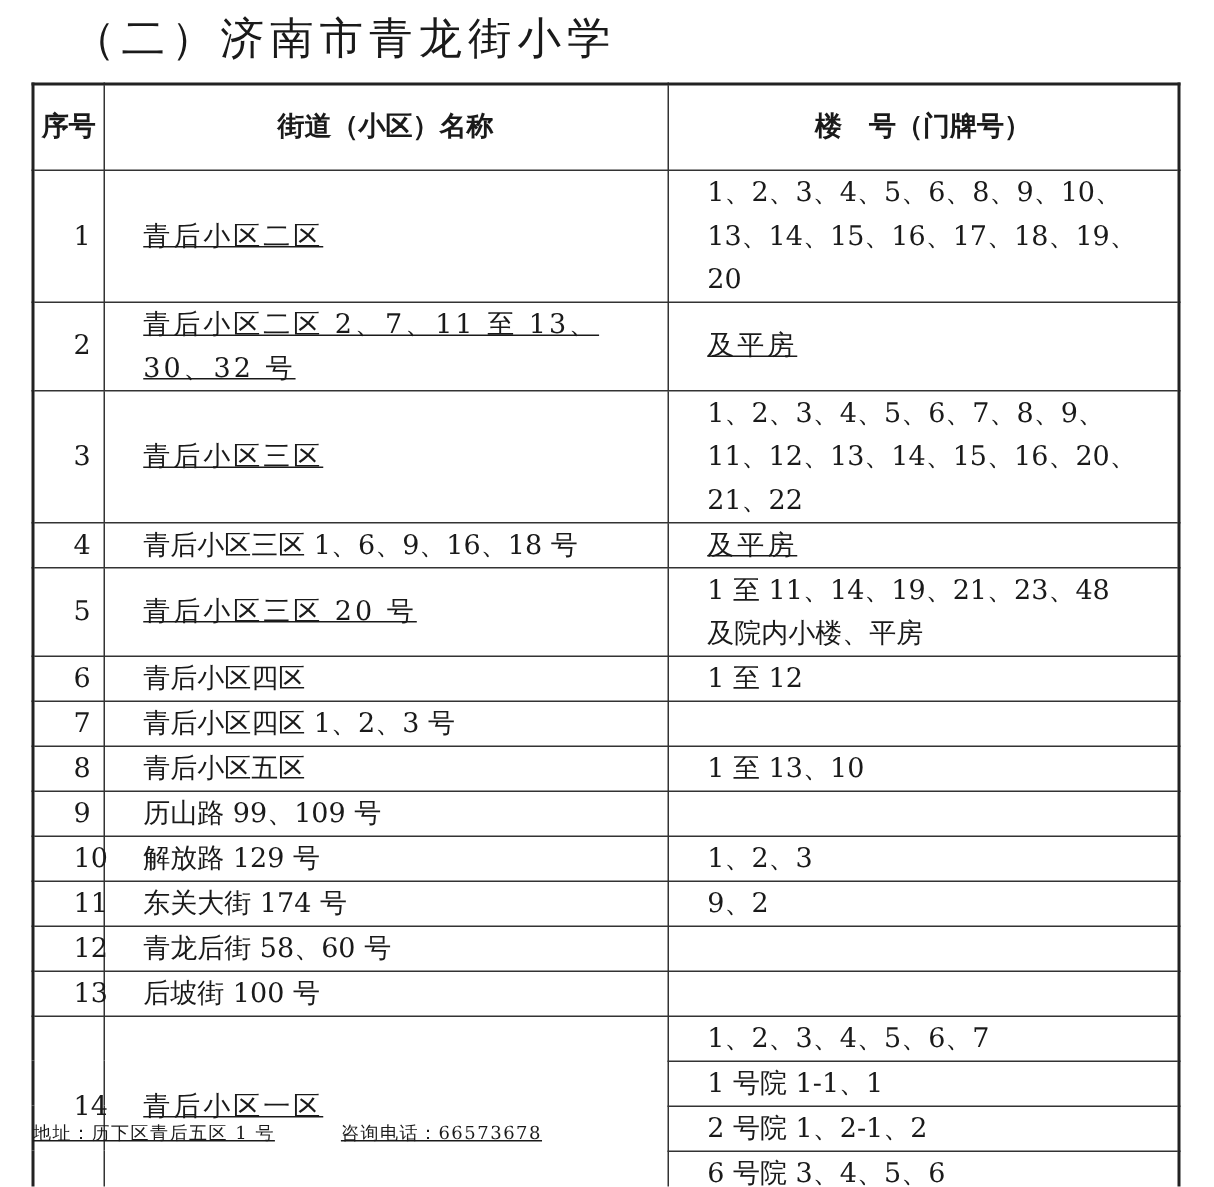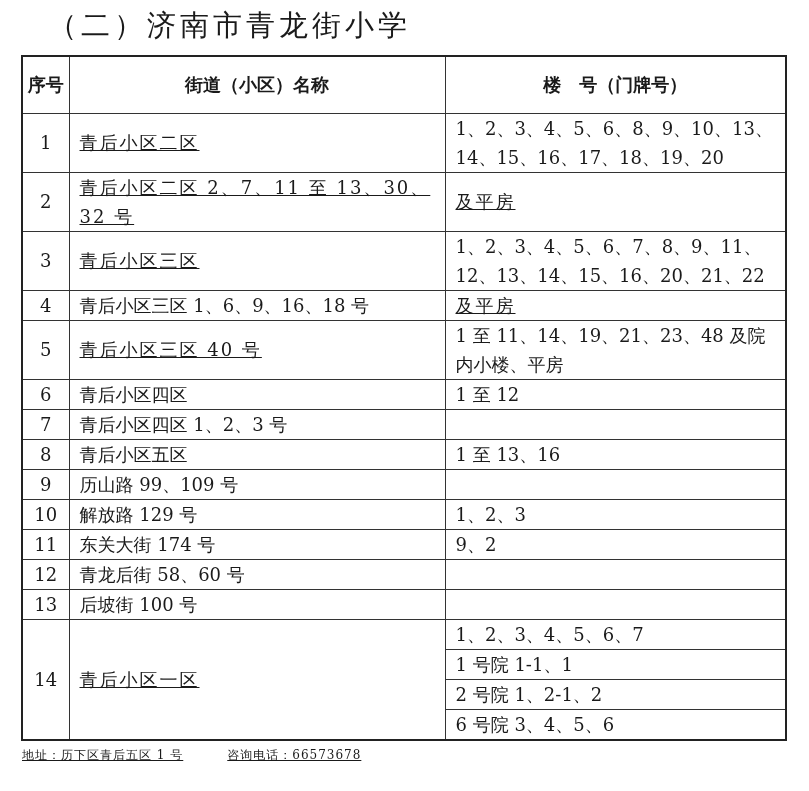--- a/index.html
+++ b/index.html
@@ -12,21 +12,21 @@
     font-size: 29px; letter-spacing: 4px; color: #1a1a1a;
     font-family: "DejaVu Serif", serif;
     margin-left: 28px;
   }
   table.grid {
     position: absolute; left: 21px; top: 55px;
     width: 764px; border-collapse: collapse; table-layout: fixed;
     border: 2px solid #222;
   }
   table.grid td, table.grid th {
-    border: 1px solid #333; padding: 0 10px; vertical-align: middle;
+    border: 1px solid #333; padding: 0 26px; vertical-align: middle;
     font-size: 18px; line-height: 29px; font-weight: normal;
   }
   table.grid th {
     font-family: "DejaVu Sans", "Liberation Sans", sans-serif;
     font-weight: bold; font-size: 18px; text-align: center; line-height: 26px;
   }
   col.c-idx { width: 47px; }
   col.c-name { width: 376px; }
   col.c-num { width: 341px; }
   td.idx { text-align: center; padding: 0; }
@@ -71,37 +71,37 @@
       <td class="sp">青后小区三区</td>
       <td>1、2、3、4、5、6、7、8、9、11、12、13、14、15、16、20、21、22</td>
     </tr>
     <tr style="height:30px">
       <td class="idx">4</td>
       <td>青后小区三区 1、6、9、16、18 号</td>
       <td class="sp">及平房</td>
     </tr>
     <tr style="height:58px">
       <td class="idx">5</td>
-      <td class="sp">青后小区三区 40 号</td>
+      <td class="sp">青后小区三区 20 号</td>
       <td>1 至 11、14、19、21、23、48 及院内小楼、平房</td>
     </tr>
     <tr style="height:30px">
       <td class="idx">6</td>
       <td>青后小区四区</td>
       <td>1 至 12</td>
     </tr>
     <tr style="height:30px">
       <td class="idx">7</td>
       <td>青后小区四区 1、2、3 号</td>
       <td></td>
     </tr>
     <tr style="height:30px">
       <td class="idx">8</td>
       <td>青后小区五区</td>
-      <td>1 至 13、16</td>
+      <td>1 至 13、10</td>
     </tr>
     <tr style="height:30px">
       <td class="idx">9</td>
       <td>历山路 99、109 号</td>
       <td></td>
     </tr>
     <tr style="height:30px">
       <td class="idx">10</td>
       <td>解放路 129 号</td>
       <td>1、2、3</td>

